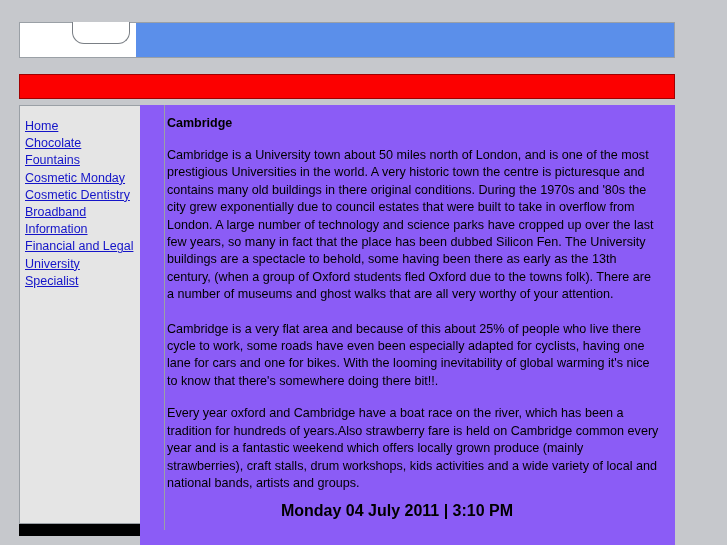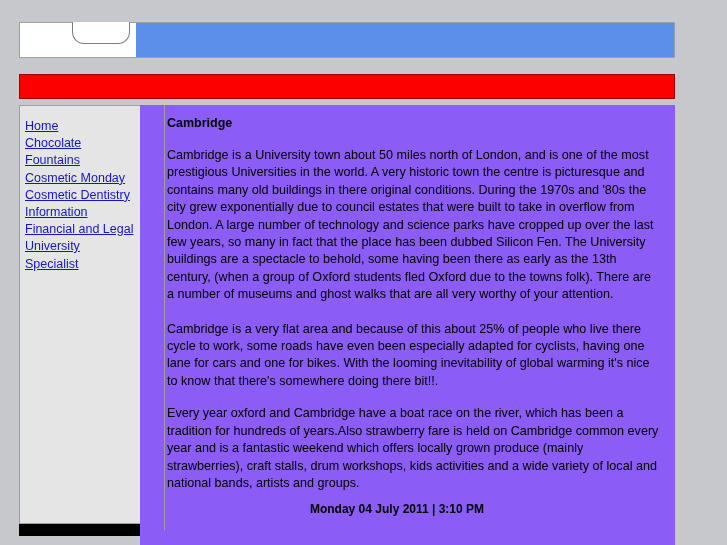--- a/index.html
+++ b/index.html
@@ -139,21 +139,21 @@
     font-size: 12.6px;
     line-height: 17.4px;
     color: #000000;
     margin: 17px 8px 0 0;
   }
   .para.tight {
     margin-top: 15px;
   }
   .timestamp {
     text-align: center;
-    font-size: 12px;
+    font-size: 16px;
     font-weight: bold;
     color: #000000;
     margin-top: 10px;
     padding-right: 40px;
   }
 </style>
 </head>
 <body>
 
 <div class="page">
@@ -166,20 +166,21 @@
   <div class="red-bar"></div>
 
   <div class="content-wrap">
 
     <div class="sidebar">
       <a href="#">Home</a>
       <a href="#">Chocolate</a>
       <a href="#">Fountains</a>
       <a href="#">Cosmetic Monday</a>
       <a href="#">Cosmetic Dentistry</a>
+      <a href="#">Broadband</a>
       <a href="#">Information</a>
       <a href="#">Financial and Legal</a>
       <a href="#">University</a>
       <a href="#">Specialist</a>
     </div>
 
     <div class="sidebar-footer-black"></div>
 
     <div class="main-panel">
       <div class="vline"></div>

